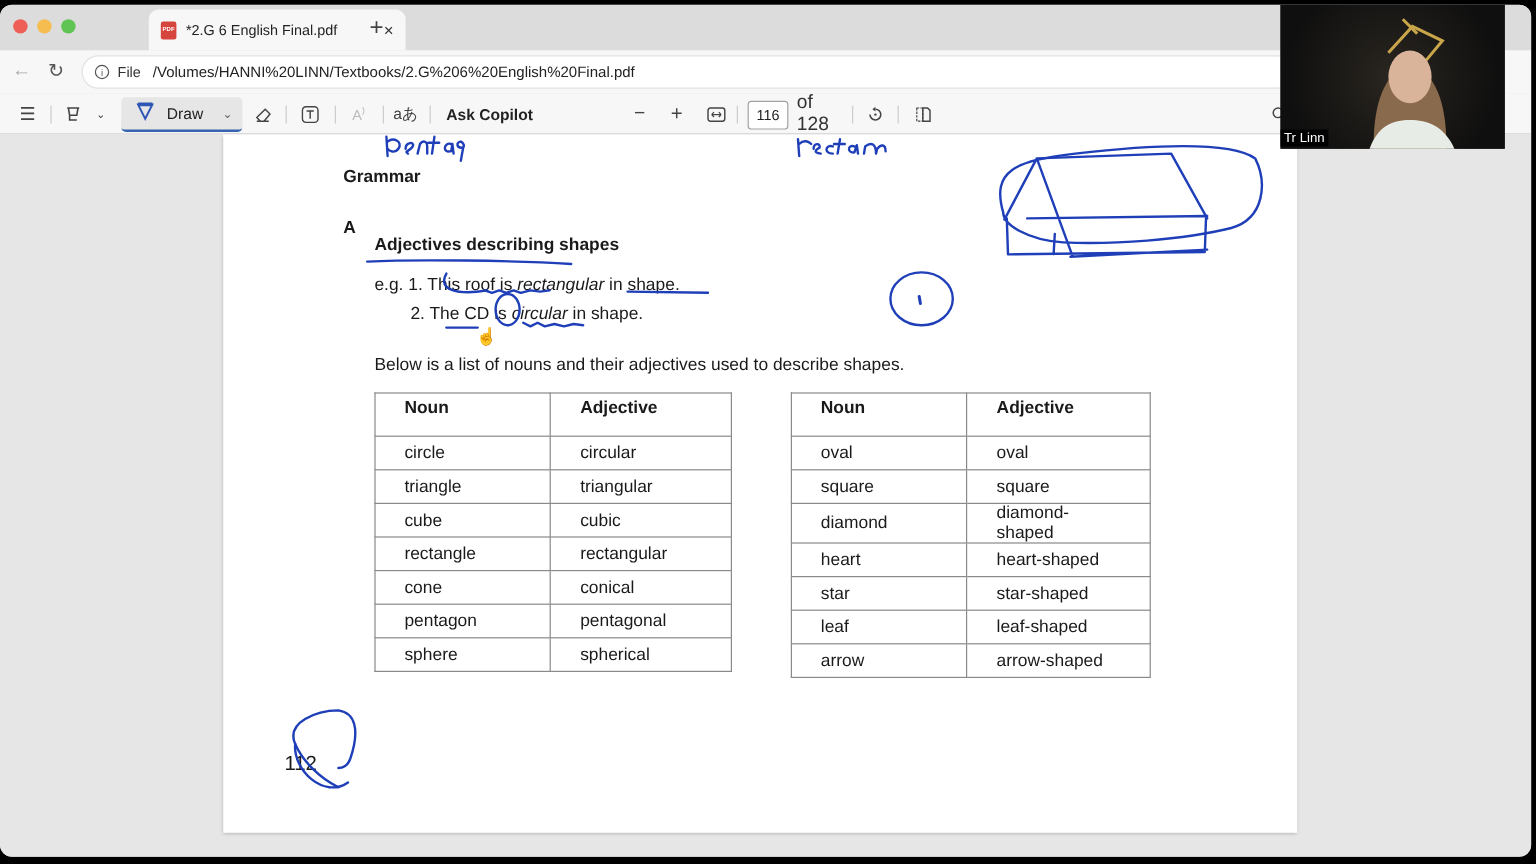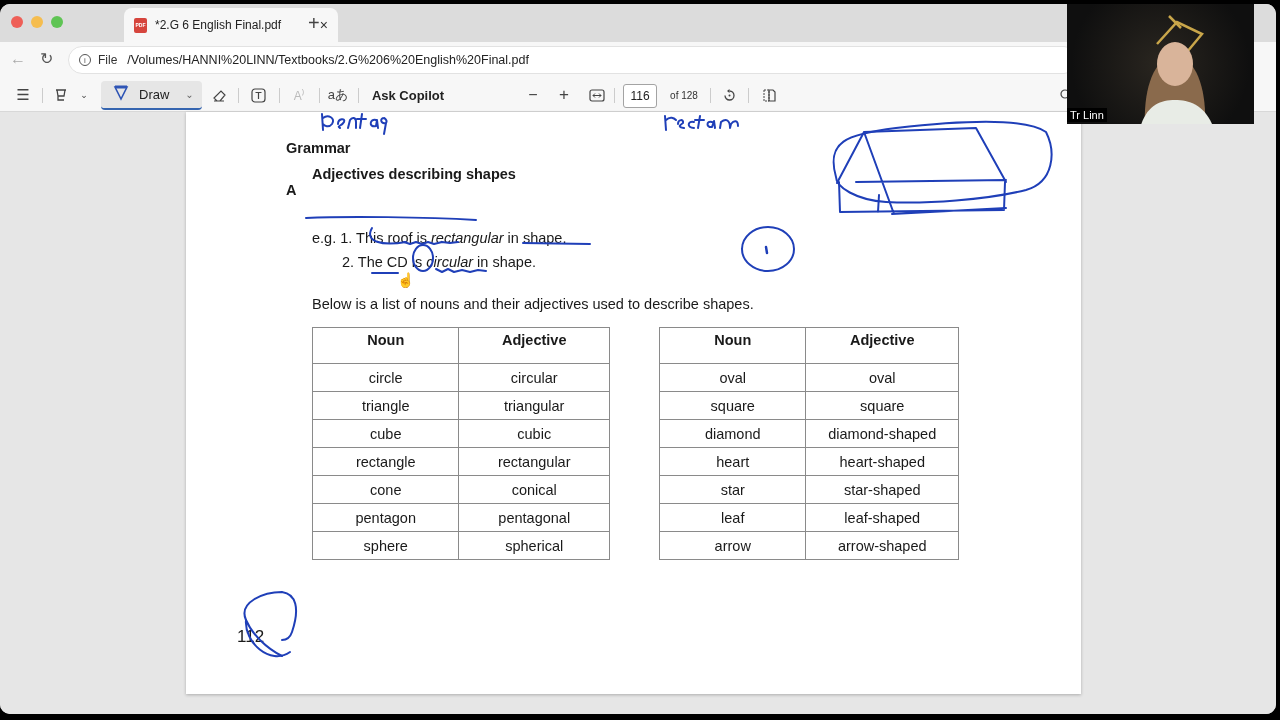--- a/index.html
+++ b/index.html
@@ -30,21 +30,21 @@
   .sep { position: absolute; top: 10px; width: 1px; height: 15px; background: #ccc; }
   .draw-btn { position: absolute; left: 101px; top: 3px; width: 101px; height: 29px; background: #e6e6e6; border-radius: 4px; border-bottom: 2px solid #3565b0; display: flex; align-items: center; padding-left: 12px; gap: 10px; }
   .page-input { position: absolute; left: 623px; top: 6px; width: 34px; height: 24px; border: 1px solid #a3a3a3; border-radius: 3px; background: #fff; font-size: 12px; display: flex; align-items: center; justify-content: center; }
   
   .viewer { position: absolute; left: 0; top: 108px; width: 100%; height: 602px; background: #e6e6e6; }
   .page { position: absolute; left: 186px; top: 0; width: 895px; height: 582px; background: #fff; box-shadow: 0 1px 3px rgba(0,0,0,0.25); }
   .t { position: absolute; color: #1a1a1a; white-space: nowrap; font-size: 14.5px; }
   .bold { font-weight: bold; }
   .italic { font-style: italic; }
   table.shapes { position: absolute; border-collapse: collapse; font-size: 14.5px; color: #1a1a1a; }
-  table.shapes td, table.shapes th { border: 1px solid #8a8a8a; text-align: center; padding: 0 0; font-weight: normal; }
+  table.shapes td, table.shapes th { border: 1px solid #8a8a8a; text-align: left; padding: 0 24px; font-weight: normal; }
   table.shapes th { font-weight: bold; height: 36px; vertical-align: top; padding-top: 4px; }
   table.shapes td { height: 28px; }
   .ink { position: absolute; left: 0; top: 0; pointer-events: none; }
   
   .webcam { position: absolute; left: 1067px; top: 4px; width: 187px; height: 120px; background: #141414; overflow: hidden; }
   .cam-bg { position: absolute; inset: 0; background: radial-gradient(circle at 50% 50%, #2a2620 0%, #0f0f0f 80%); }
   .cam-person { position: absolute; left: 58px; top: 18px; width: 100px; height: 110px; }
   .cam-name { position: absolute; left: 0; bottom: 2px; background: #000; color: #fff; font-size: 11px; padding: 1px 3px; }
 </style>
 </head>
@@ -114,21 +114,21 @@
     <div class="tb" style="left:524px;width:18px;font-size:16px;">−</div>
     <div class="tb" style="left:555px;width:18px;font-size:17px;">+</div>
     <div class="tb" style="left:587px;width:20px;">
       <svg width="16" height="13" viewBox="0 0 16 13">
           <rect x="1" y="1" width="14" height="11" rx="2" fill="none" stroke="#444" stroke-width="1.2"></rect>
           <path d="M4 6.5h8M4 6.5l2-2M4 6.5l2 2M12 6.5l-2-2M12 6.5l-2 2" stroke="#444" stroke-width="1"></path>
         </svg>
     </div>
     <div class="sep" style="left:614px;"></div>
     <div class="page-input">116</div>
-    <div class="tb" style="left:664px;width:40px;font-size:10px;color:#333;">of 128</div>
+    <div class="tb" style="left:664px;width:40px;font-size:16px;color:#333;">of 128</div>
     <div class="sep" style="left:710px;"></div>
     <div class="tb" style="left:720px;width:18px;">
       <svg width="15" height="15" viewBox="0 0 15 15">
           <path d="M3 7.5a4.5 4.5 0 1 0 4.5-4.5" fill="none" stroke="#444" stroke-width="1.3"></path>
           <path d="M7.5 1v4L5 3z" fill="#444"></path>
           <circle cx="7.5" cy="7.5" r="1" fill="#444"></circle>
         </svg>
     </div>
     <div class="sep" style="left:748px;"></div>
     <div class="tb" style="left:760px;width:18px;">
@@ -142,21 +142,21 @@
           <circle cx="7" cy="5" r="4" fill="none" stroke="#444" stroke-width="1.2"></circle>
         </svg>
     </div>
   </div>
 
   <div class="viewer">
     <div class="page">
 
       <div class="t bold" style="left:100px;top:28px;">Grammar</div>
       <div class="t bold" style="left:100px;top:70px;">A</div>
-      <div class="t bold" style="left:126px;top:54px;text-align:right;">Adjectives describing shapes</div>
+      <div class="t bold" style="left:126px;top:84px;text-align:right;">Adjectives describing shapes</div>
 
       <div class="t" style="left:126px;top:118px;">
         <span>e.g. 1. This roof is </span><span class="italic">rectangular</span><span> in shape.</span>
       </div>
       <div class="t" style="left:156px;top:142px;">
         <span>2. The CD is </span><span class="italic">circular</span><span> in shape.</span>
       </div>
 
       <div class="t" style="left:126px;top:184px;">Below is a list of nouns and their adjectives used to describe shapes.</div>
 

